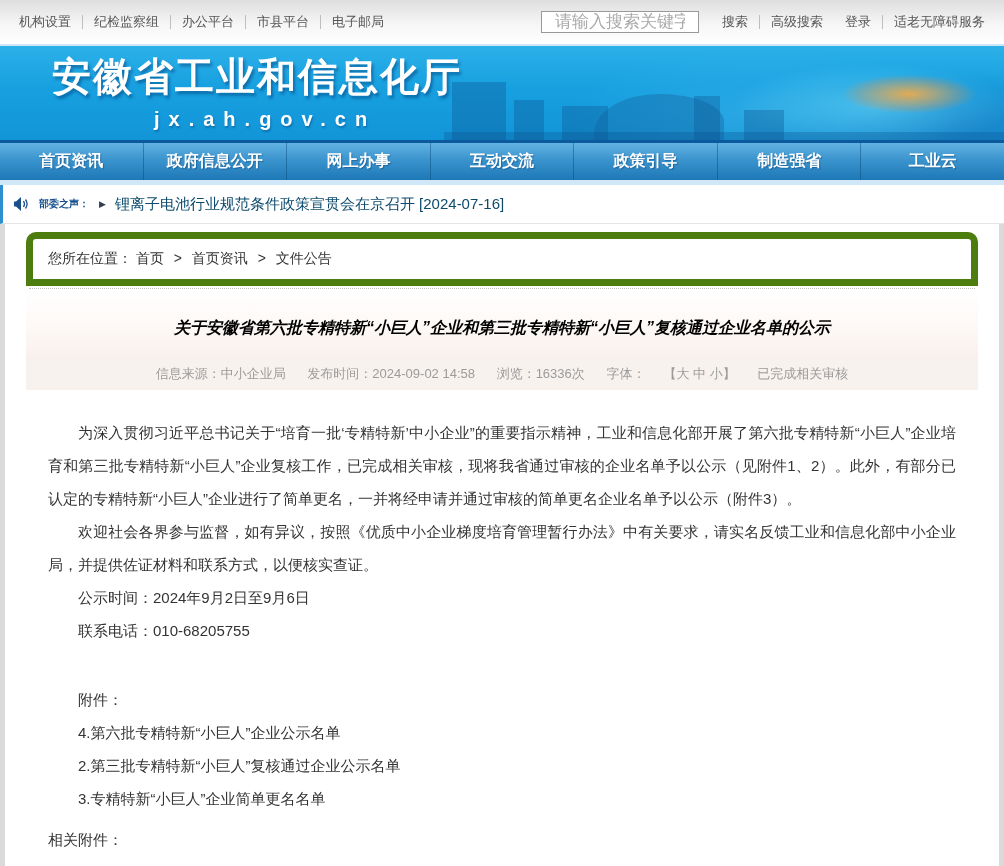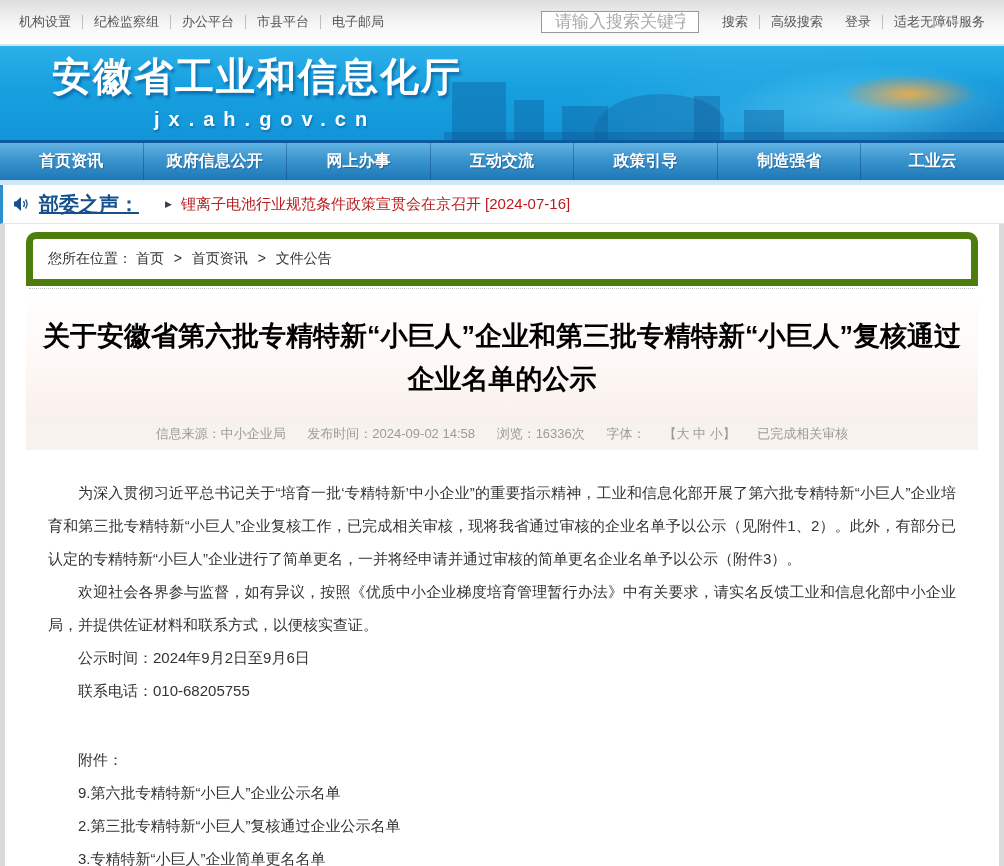--- a/index.html
+++ b/index.html
@@ -77,44 +77,44 @@
   .nav-item:last-child { border-right:none; }
   .substrip { height:5px; background:#cfe7f6; }
   
   .ticker {
     height:39px; display:flex; align-items:center;
     background:#fff; padding-left:11px;
     border-left:3px solid #2e8fd0;
     border-bottom:1px solid #e5e5e5;
   }
   .speaker-icon { width:16px; height:14px; margin-right:9px; flex:0 0 auto; }
-  .ticker-label { color:#15508c; font-size:20px; font-weight:bold; margin-right:26px; white-space:nowrap;text-decoration:underline; }
+  .ticker-label { color:#15508c; font-size:10px; font-weight:bold; margin-right:10px; white-space:nowrap; }
   .arrow-icon { color:#33414e; font-size:9px; margin-right:9px; }
-  .ticker-link { color:#b91c1c; font-size:15px; text-decoration:none; cursor:pointer; }
+  .ticker-link { color:#0c4a6e; font-size:15px; text-decoration:none; cursor:pointer; }
   
   .lower {
     background:#fff; min-height:646px;
     border-left:5px solid #dadada; border-right:5px solid #dadada;
     padding-top:8px;
   }
   .container { width:952px; margin:0 auto; }
   .breadcrumb-box {
     border:7px solid #4d7c0f; border-radius:10px 10px 0 0;
     background:#fff; padding:11px 15px; font-size:14px; color:#333;
   }
   .crumb { color:#333; text-decoration:none; cursor:pointer; }
   .crumb-sep { margin:0 6px; color:#333; }
   .dotted { border-top:1px dotted #bfbfbf; margin:2px 3px 0; }
   .title-section {
     background:linear-gradient(180deg,#ffffff 0%,#fdf8f5 60%,#f9f0ec 100%);
     text-align:center; padding:26px 12px 18px;
   }
   .article-title {
-    font-size:27px; font-weight:bold; color:#000; line-height:1.6;
-    margin:0 auto; max-width:930px;
+    font-size:16px; font-weight:bold; color:#000; line-height:1.6;
+    margin:0 auto; max-width:930px;font-style:italic;
   }
   .meta {
     background:#f8f2ee; text-align:center;
     font-size:13px; color:#9b9b9b; padding:6px 0 7px;
   }
   .meta span { margin:0 9px; }
   .meta .clickable { cursor:pointer; }
   
   .body-text { padding:26px 22px 10px; font-size:15px; color:#333; }
   .body-text p {
@@ -218,21 +218,21 @@
 
     <div class="body-text">
       <p>为深入贯彻习近平总书记关于“培育一批‘专精特新’中小企业”的重要指示精神，工业和信息化部开展了第六批专精特新“小巨人”企业培育和第三批专精特新“小巨人”企业复核工作，已完成相关审核，现将我省通过审核的企业名单予以公示（见附件1、2）。此外，有部分已认定的专精特新“小巨人”企业进行了简单更名，一并将经申请并通过审核的简单更名企业名单予以公示（附件3）。</p>
       <p>欢迎社会各界参与监督，如有异议，按照《优质中小企业梯度培育管理暂行办法》中有关要求，请实名反馈工业和信息化部中小企业局，并提供佐证材料和联系方式，以便核实查证。</p>
       <p class="plain">公示时间：2024年9月2日至9月6日</p>
       <p class="plain">联系电话：010-68205755</p>
 
       <div class="attach-block">
         <span class="attach-label">附件：</span>
         <div class="attach-items">
-          <div>9.第六批专精特新“小巨人”企业公示名单</div>
+          <div>4.第六批专精特新“小巨人”企业公示名单</div>
           <div>2.第三批专精特新“小巨人”复核通过企业公示名单</div>
           <div>3.专精特新“小巨人”企业简单更名名单</div>
         </div>
       </div>
 
       <div class="related-label">相关附件：</div>
       <a class="related-link">1、附件1-第六批专精特新“小巨人”企业公示名单.pdf</a>
 
     </div>
 

